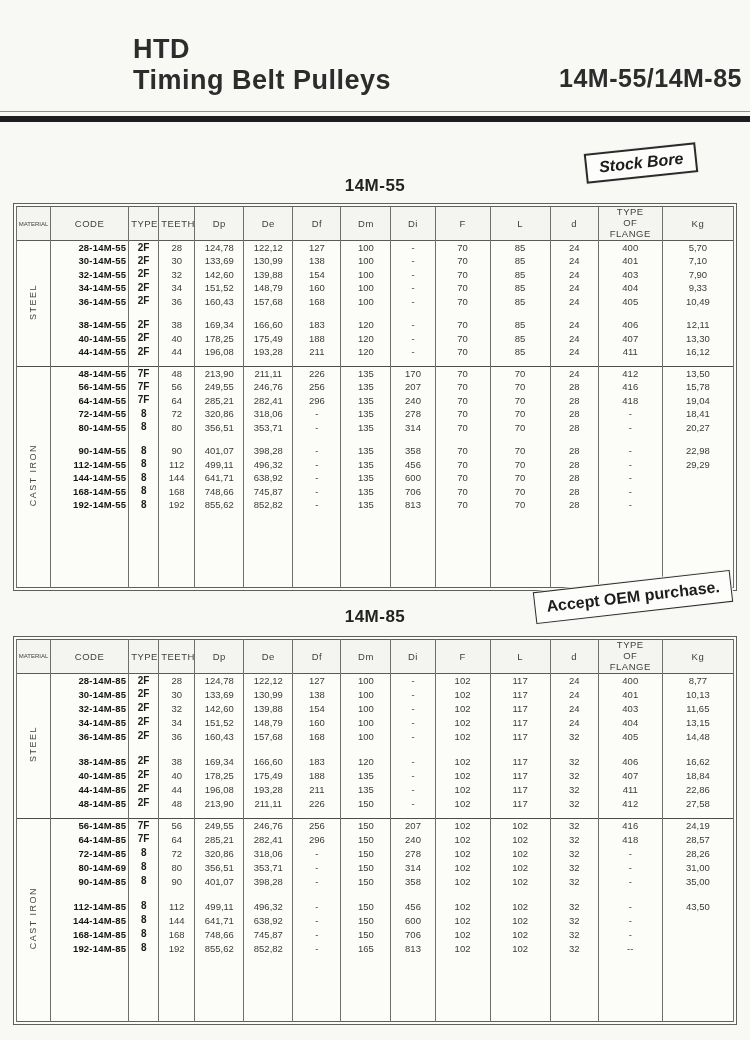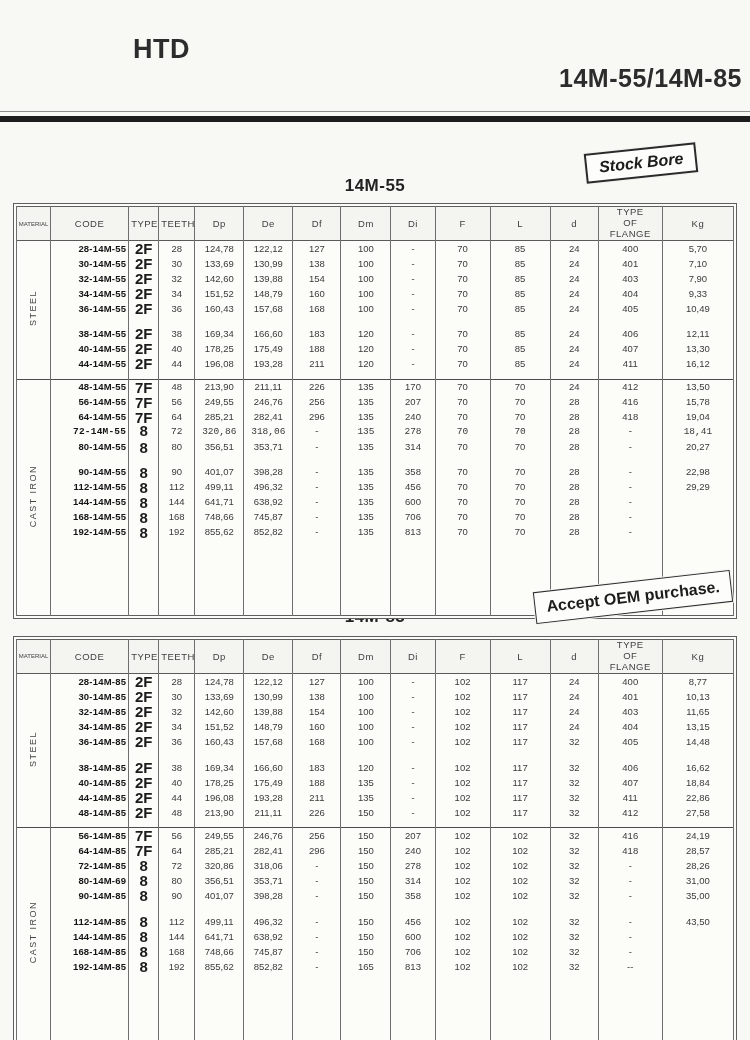--- a/index.html
+++ b/index.html
@@ -30,31 +30,32 @@
   #table-14m-85{top:636px;}
   .tblwrap{border:1px solid #5f5f5f;padding:2px;background:#fbfbf8;}
   table.cat{border-collapse:collapse;table-layout:fixed;width:100%;border:1px solid #5f5f5f;background:#fcfcf9;}
   table.cat th,table.cat td{border-left:1px solid #6e6e6e;border-right:1px solid #6e6e6e;padding:0 2px;overflow:hidden;}
   table.cat thead tr{border-bottom:1px solid #5a5a5a;background:rgba(0,0,0,0.03);}
   table.cat tbody.section{border-top:1.5px solid #4c4c4c;}
   table.cat th{font-weight:400;font-size:9.5px;color:#3e3e3e;text-align:center;letter-spacing:0.5px;}
   table.cat th.mat-h{font-size:6px;letter-spacing:0;padding:0;}
   table.cat th.flange-h{white-space:pre-line;line-height:1.15;}
   td.num{font-size:9.5px;color:#3a3a3a;text-align:center;}
-  td.type{font-size:15px;font-weight:700;color:#1b1b1b;text-align:center;}
+  td.type{font-size:10px;font-weight:700;color:#1b1b1b;text-align:center;}
   td.code{font-size:9.5px;font-weight:700;color:#141414;text-align:right;padding-right:3px;letter-spacing:0.2px;white-space:nowrap;}
   td.material{text-align:center;vertical-align:middle;padding:0;}
   .vlabel{display:inline-block;writing-mode:vertical-rl;transform:rotate(180deg);font-size:9px;letter-spacing:1.5px;color:#454545;white-space:nowrap;}
   tr.data td{line-height:1;}
 </style>
 </head>
 <body>
 
 <div id="brand">
   <div>HTD</div>
+  <div>Timing Belt Pulleys</div>
 </div>
 <div id="model-range">14M-55/14M-85</div>
 <div id="rule-thin"></div>
 <div id="rule-thick"></div>
 
 <div id="stock-bore-badge" class="badge">Stock Bore</div>
 <div id="oem-badge" class="badge">Accept OEM purchase.</div>
 
 <div id="title-14m-55" class="sec-title">14M-55</div>
 <div id="title-14m-85" class="sec-title">14M-85</div>
@@ -291,21 +292,21 @@
             <td class="num">282,41</td>
             <td class="num">296</td>
             <td class="num">135</td>
             <td class="num">240</td>
             <td class="num">70</td>
             <td class="num">70</td>
             <td class="num">28</td>
             <td class="num">418</td>
             <td class="num">19,04</td>
           </tr>
-          <tr class="data" style="height: 13.5px; font-family: Liberation Mono, monospace;">
+          <tr class="data" style="height: 13.5px;">
             <td class="code">72-14M-55</td>
             <td class="type">8</td>
             <td class="num">72</td>
             <td class="num">320,86</td>
             <td class="num">318,06</td>
             <td class="num">-</td>
             <td class="num">135</td>
             <td class="num">278</td>
             <td class="num">70</td>
             <td class="num">70</td>

